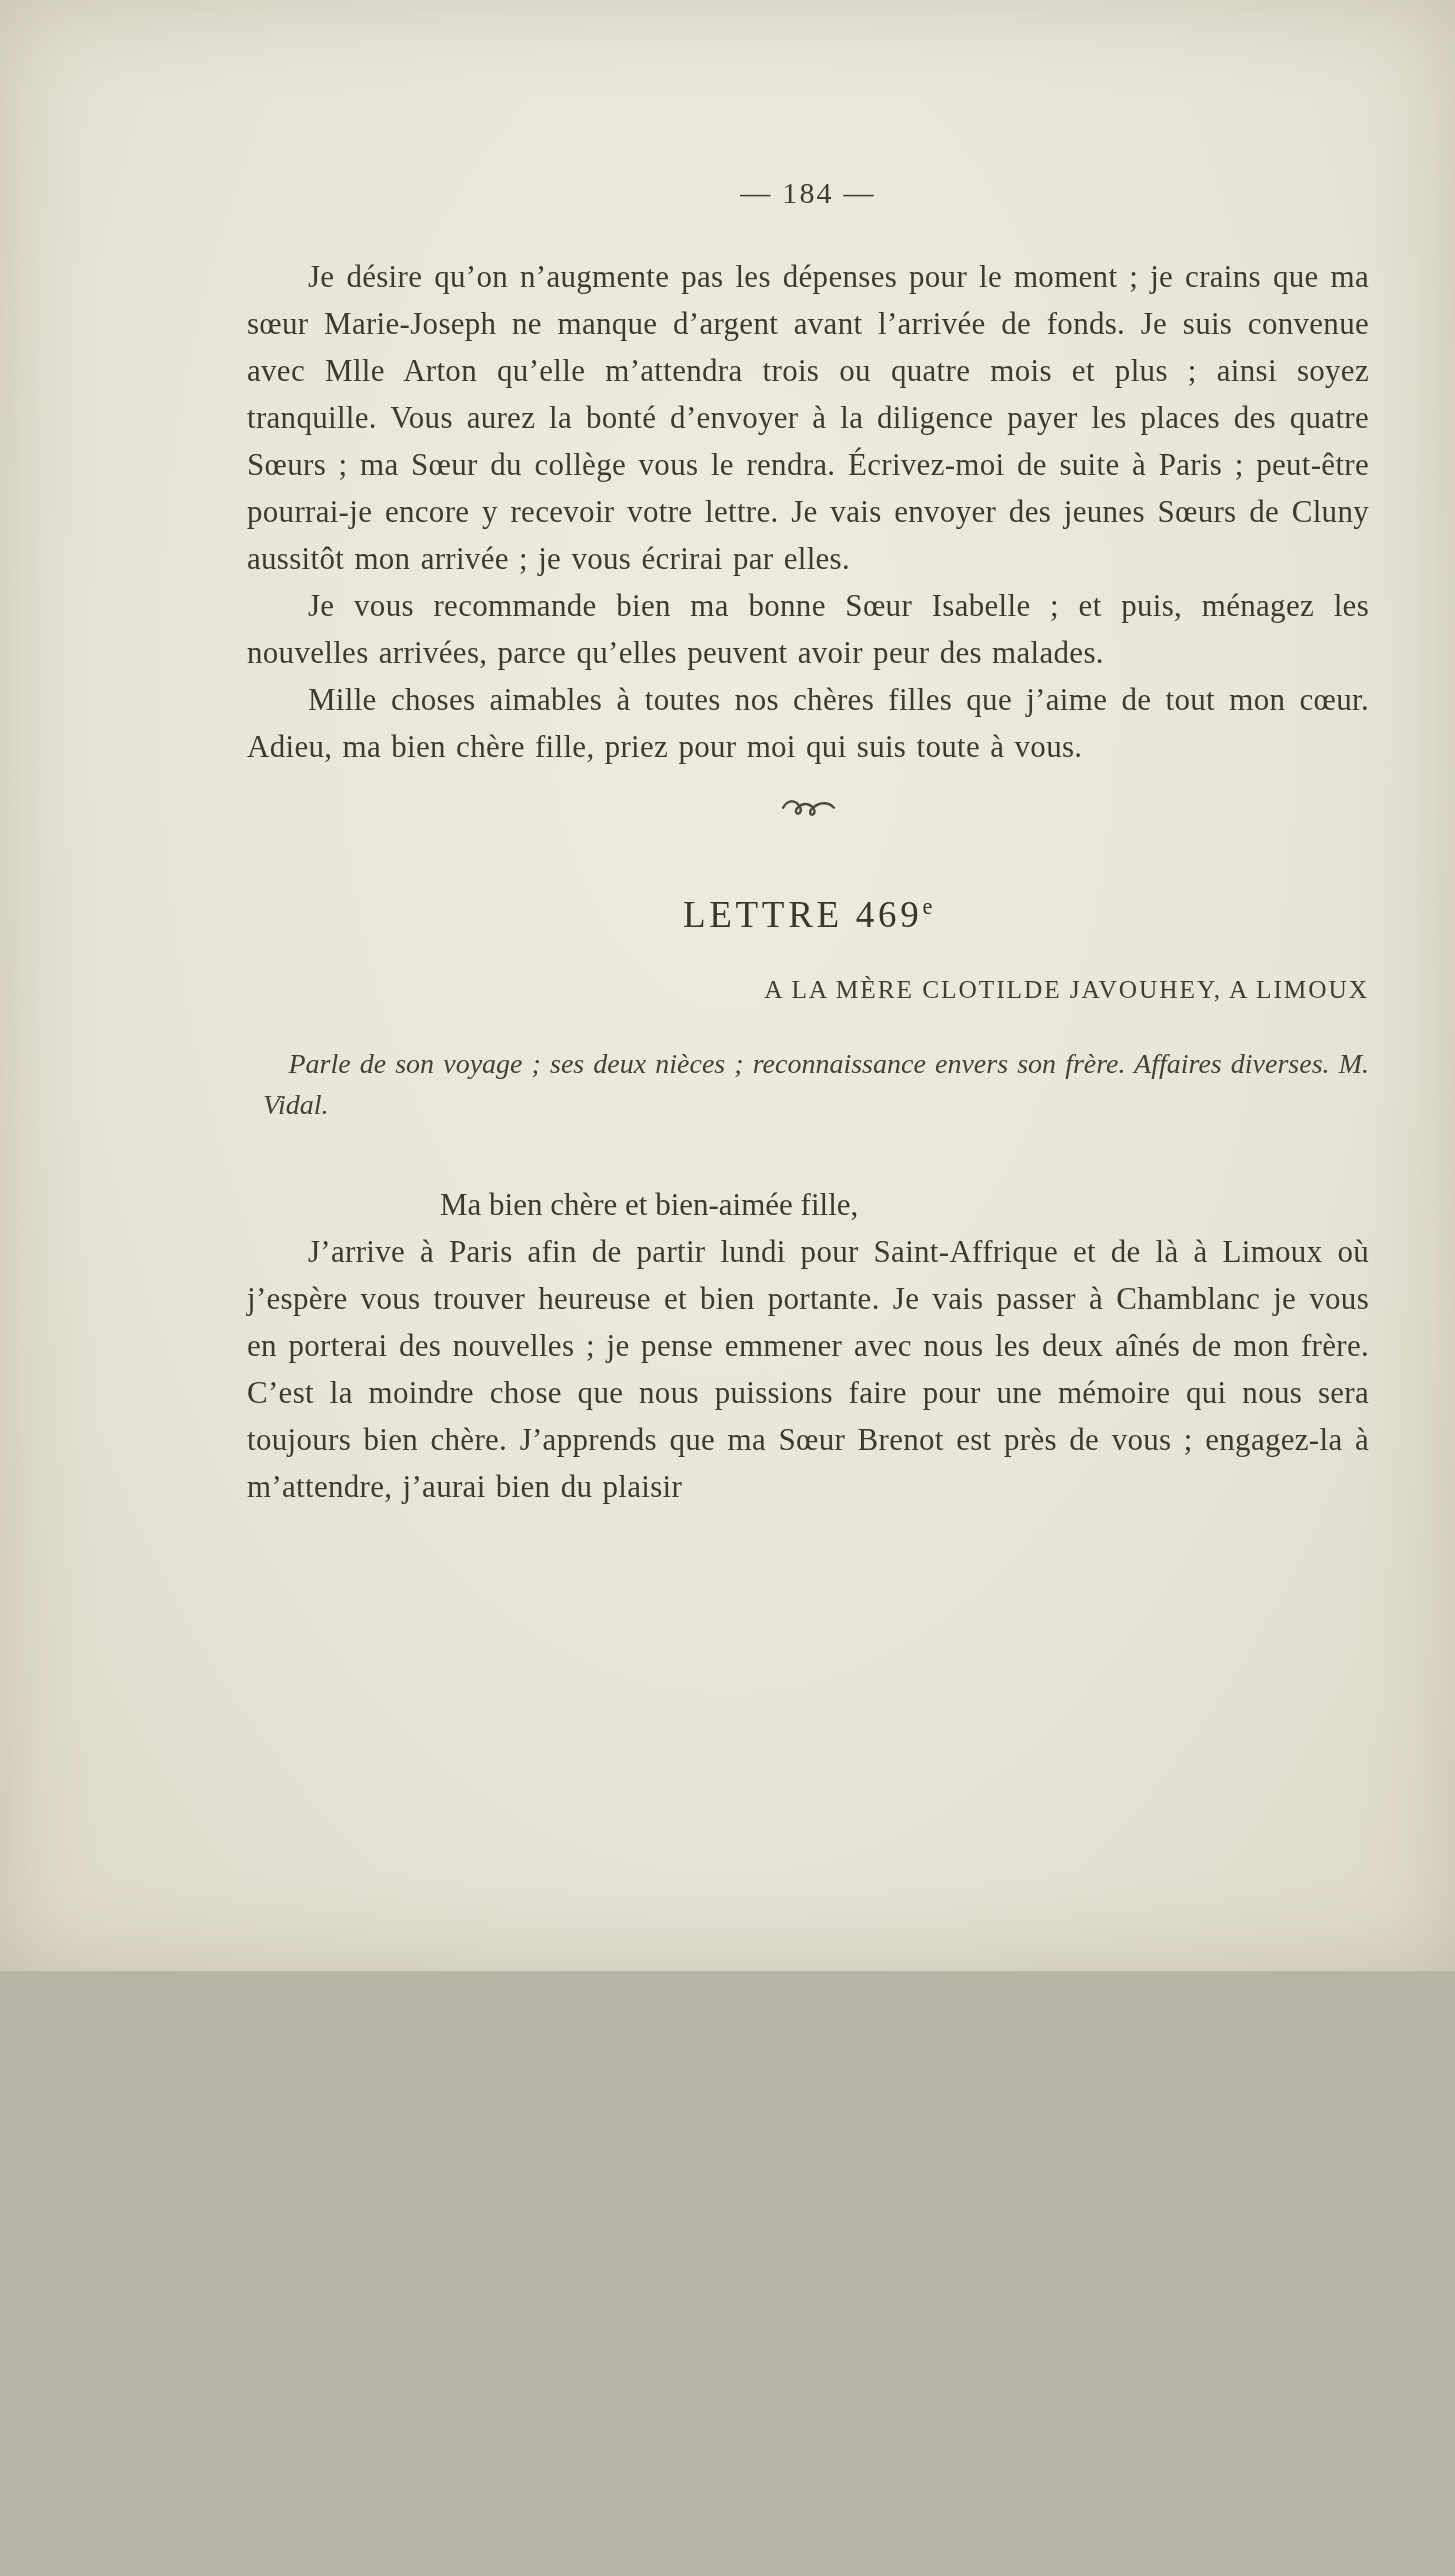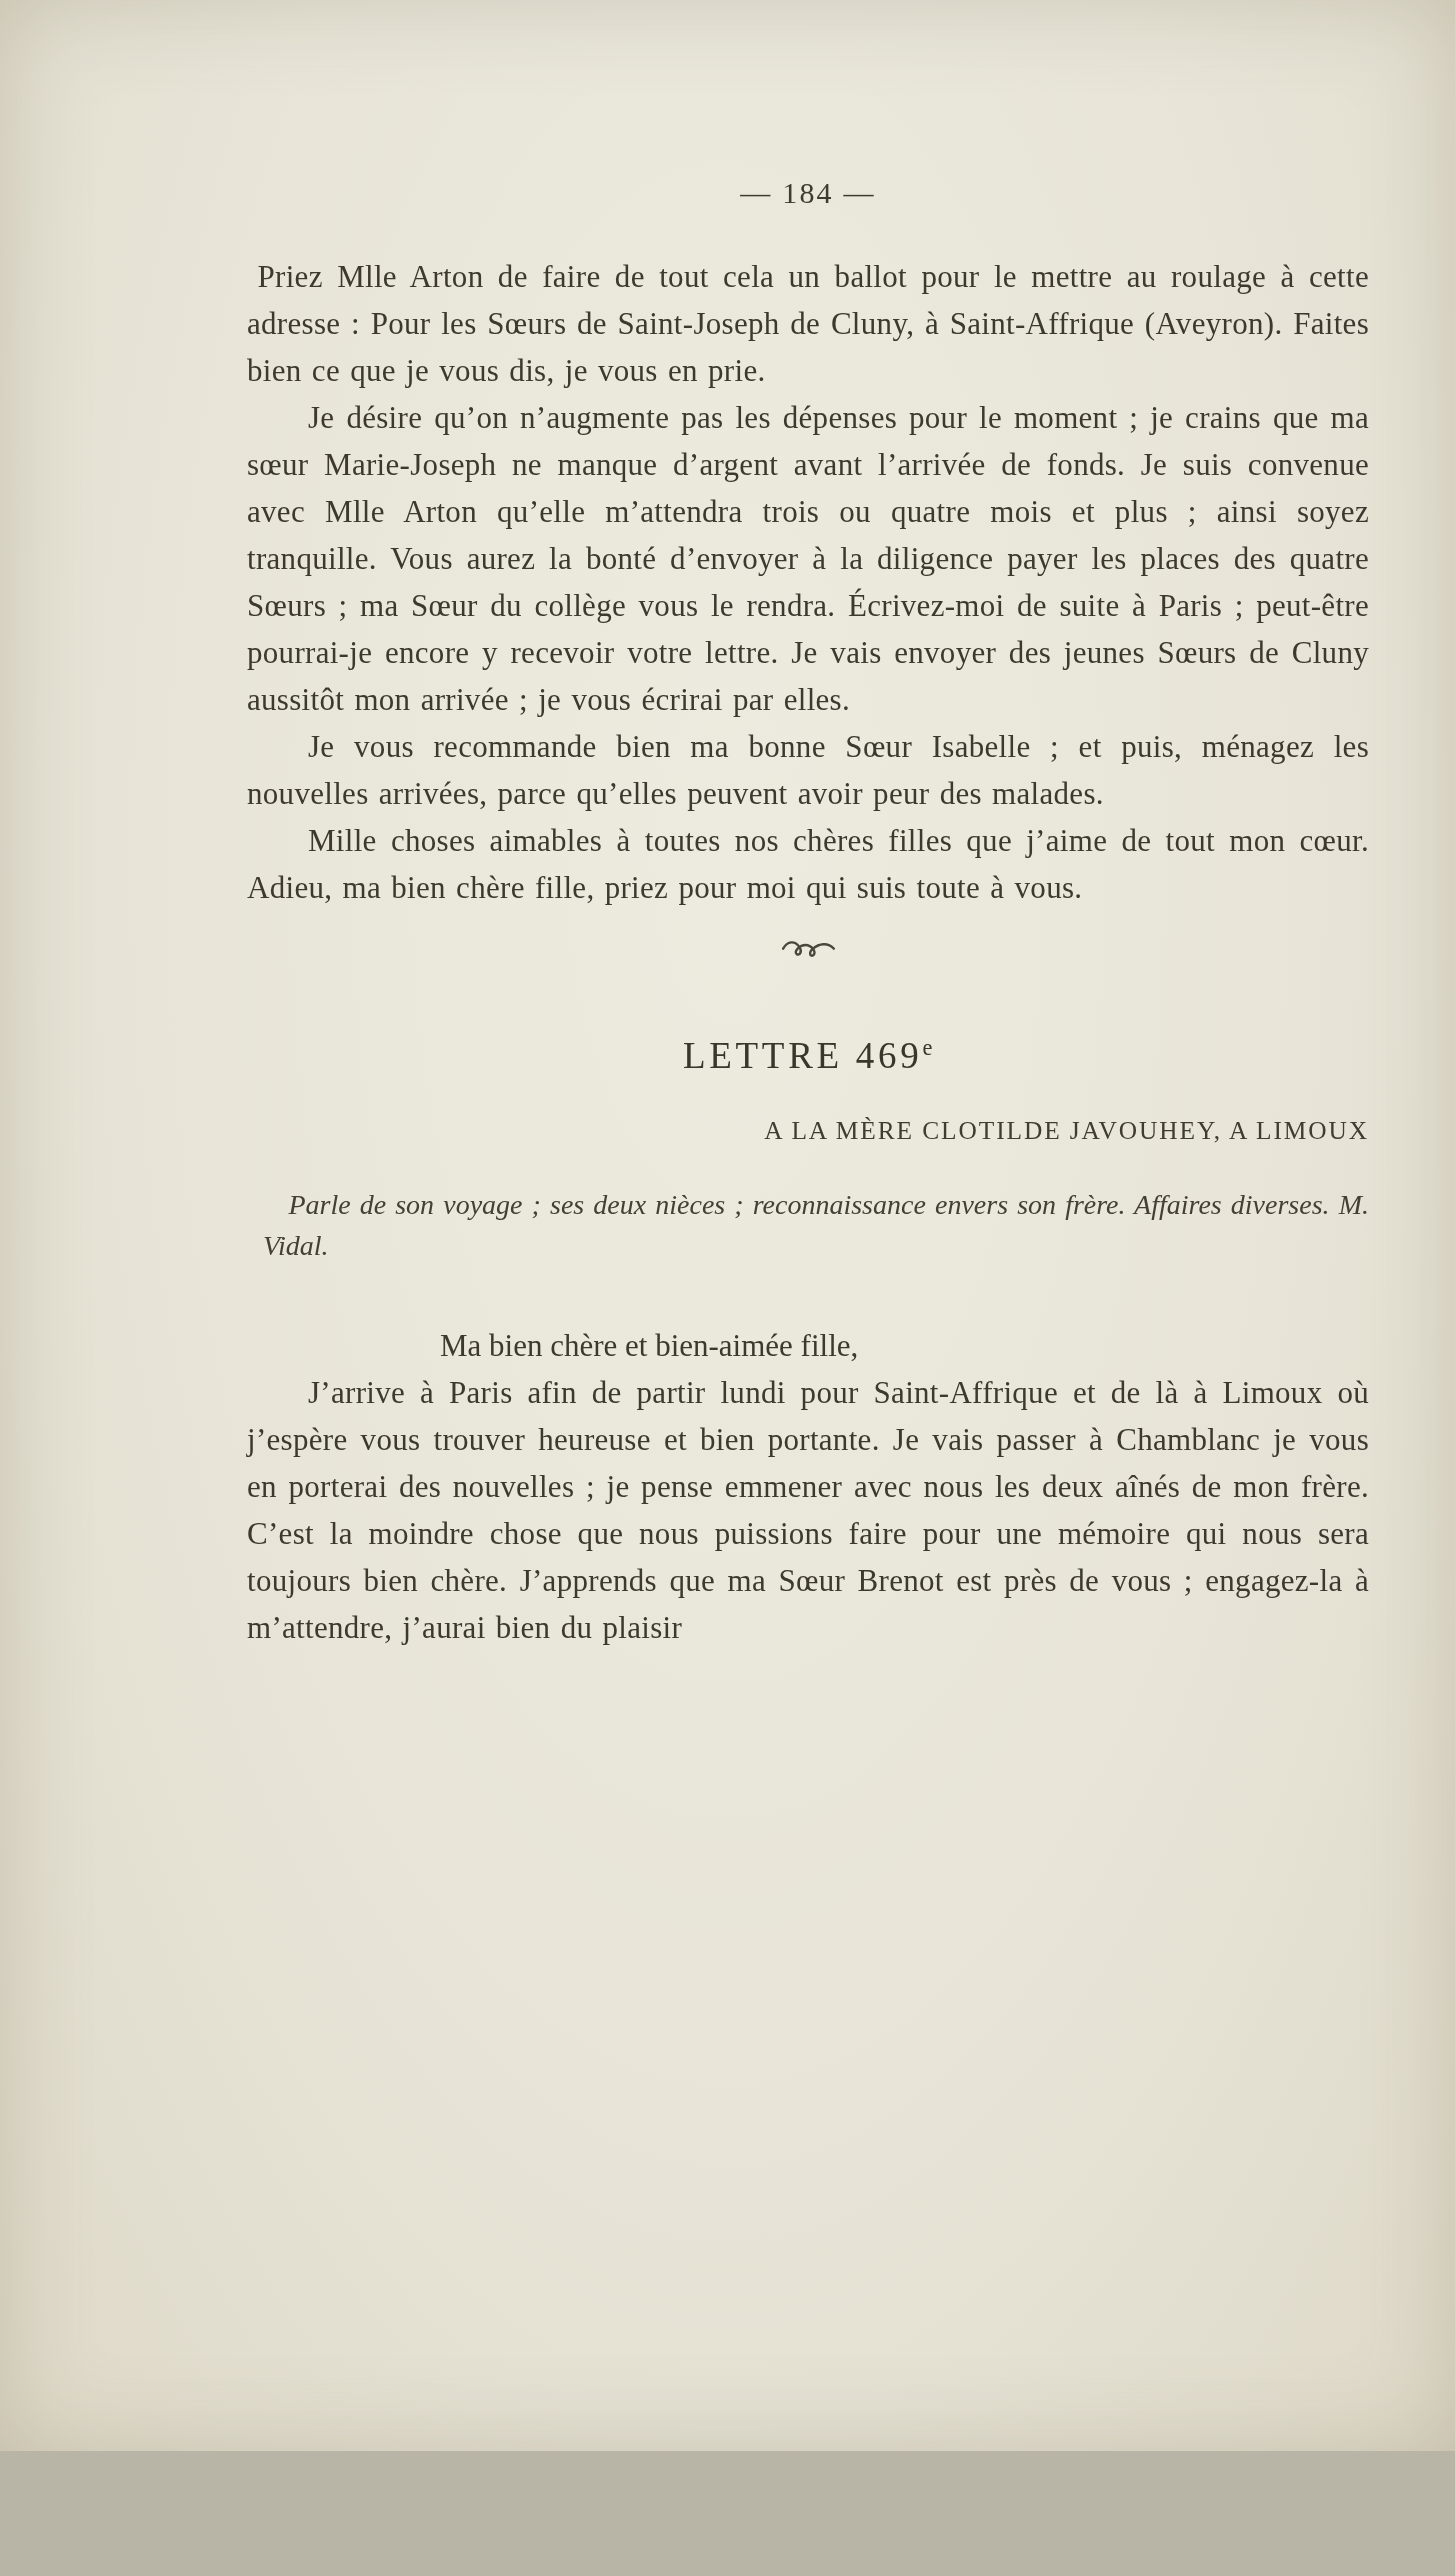--- a/index.html
+++ b/index.html
@@ -3,21 +3,21 @@
 <meta charset="utf-8">
 <style>
   html, body {
     margin: 0;
     padding: 0;
     background: #b9b5a6;
   }
   .book-page {
     position: relative;
     width: 1455px;
-    height: 2451px;
+    height: 1971px;
     margin: 0 auto;
     box-sizing: border-box;
     background:
       radial-gradient(ellipse at 50% 35%, #edeadf 0%, #e8e5d8 55%, #ded9c8 100%);
     box-shadow: inset 0 0 90px rgba(120,110,85,0.25);
     color: #3d392f;
     font-family: "Liberation Serif", "DejaVu Serif", serif;
     overflow: hidden;
     padding-left: 36px;
   }
@@ -98,21 +98,20 @@
   .letter-body { margin-top: 36px; }
 </style>
 </head>
 <body>
 
 <div class="book-page">
   <div class="text-block">
 
     <div class="page-number">— 184 —</div>
 
-    <p class="body-par no-indent">Priez Mlle Arton de faire de tout cela un ballot pour le mettre au roulage à cette adresse : Pour les Sœurs de Saint-Joseph de Cluny, à Saint-Affrique (Aveyron). Faites bien ce que je vous dis, je vous en prie.</p>
 
     <p class="body-par indent">Je désire qu’on n’augmente pas les dépenses pour le moment ; je crains que ma sœur Marie-Joseph ne manque d’argent avant l’arrivée de fonds. Je suis convenue avec Mlle Arton qu’elle m’attendra trois ou quatre mois et plus ; ainsi soyez tranquille. Vous aurez la bonté d’envoyer à la diligence payer les places des quatre Sœurs ; ma Sœur du collège vous le rendra. Écrivez-moi de suite à Paris ; peut-être pourrai-je encore y recevoir votre lettre. Je vais envoyer des jeunes Sœurs de Cluny aussitôt mon arrivée ; je vous écrirai par elles.</p>
 
     <p class="body-par indent">Je vous recommande bien ma bonne Sœur Isabelle ; et puis, ménagez les nouvelles arrivées, parce qu’elles peuvent avoir peur des malades.</p>
 
     <p class="body-par indent">Mille choses aimables à toutes nos chères filles que j’aime de tout mon cœur. Adieu, ma bien chère fille, priez pour moi qui suis toute à vous.</p>
 
     <div class="ornament-row">
       <svg width="57" height="25.4" viewBox="0 0 76 34">
         <path d="M4 17 C 10 6, 20 6, 26 15 C 30 21, 26 27, 22 24 C 18 21, 26 12, 34 12

